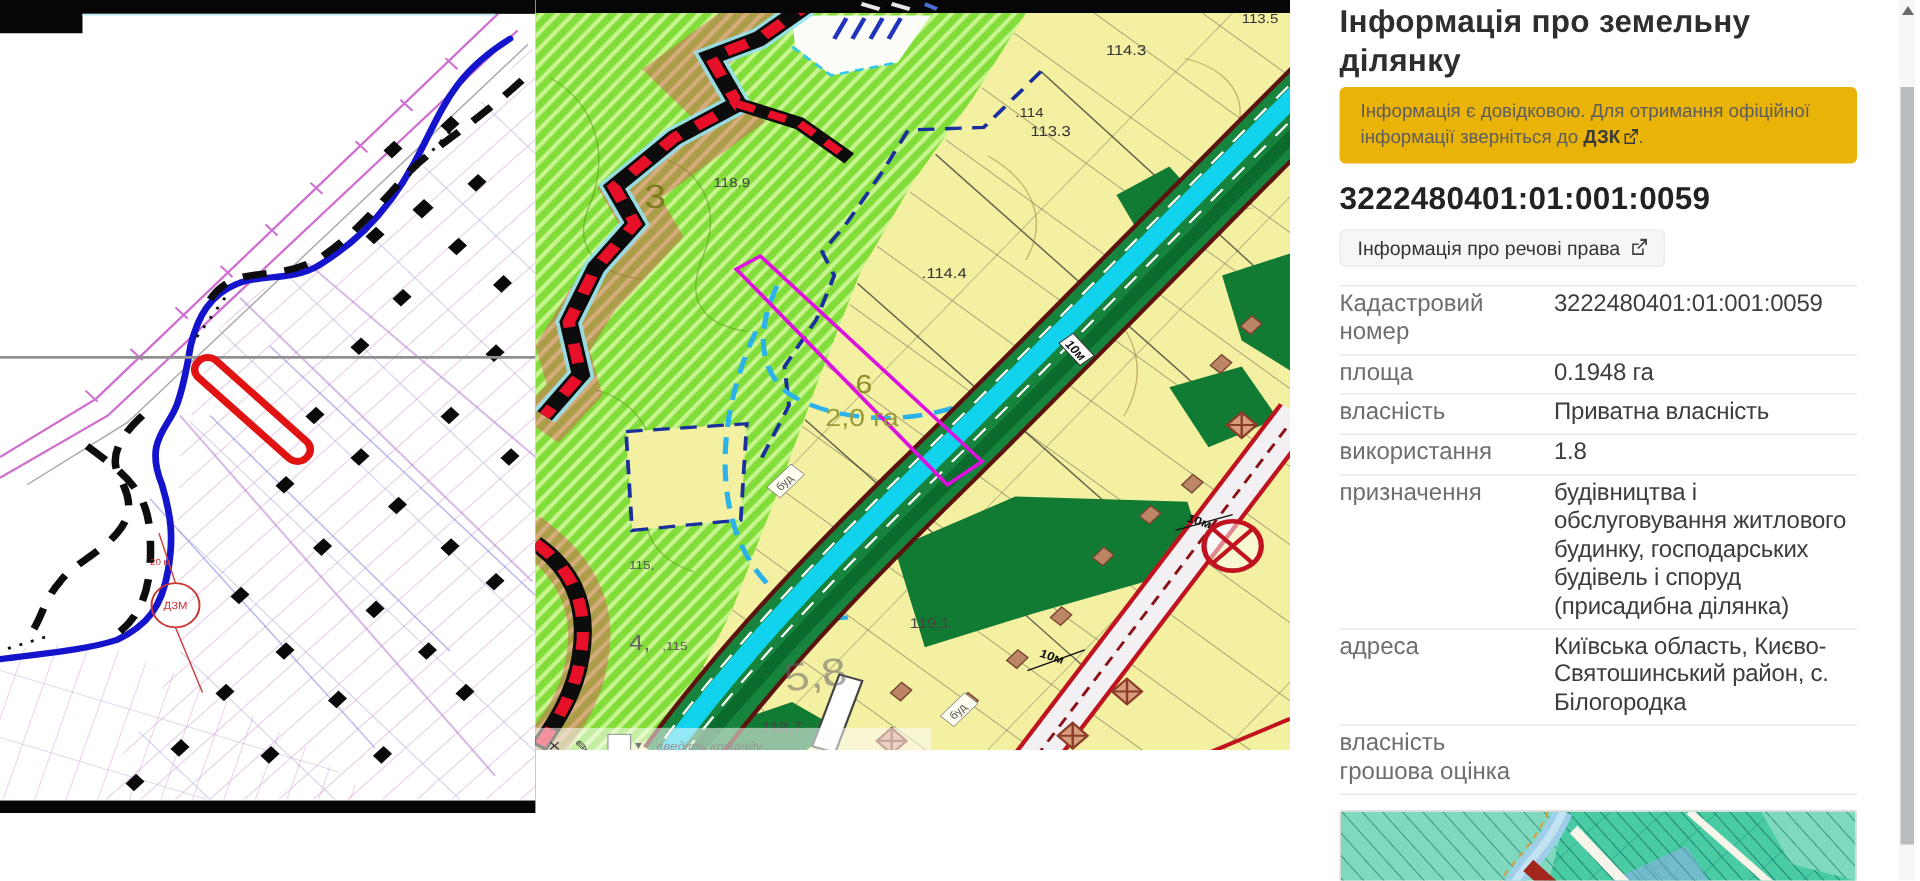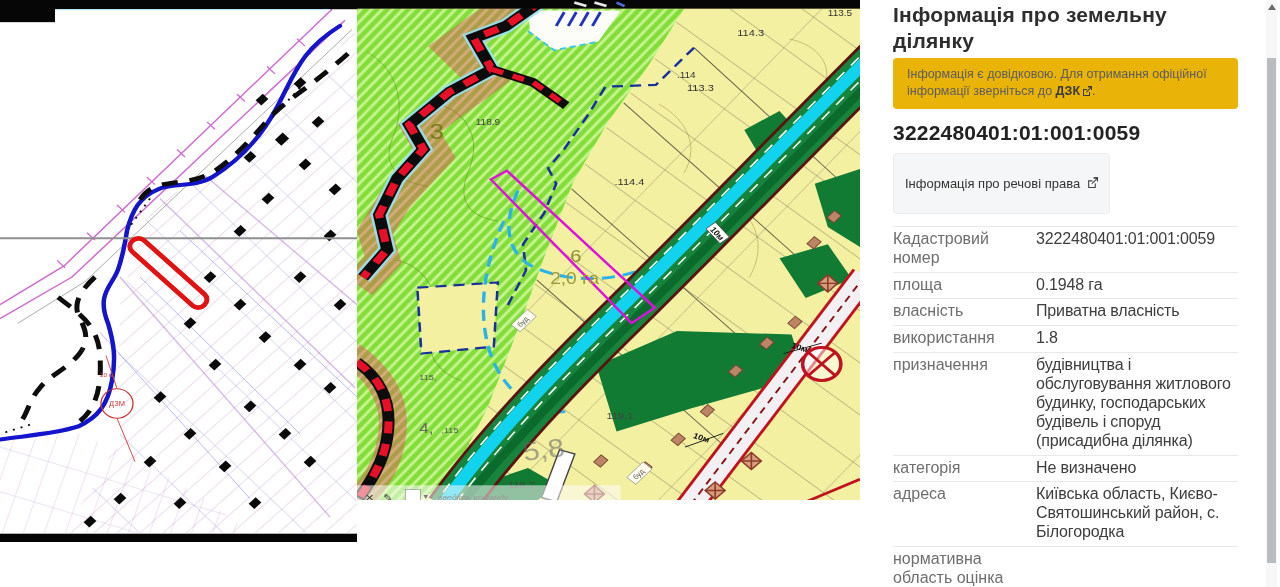--- a/index.html
+++ b/index.html
@@ -13,21 +13,21 @@
   .panel{position:absolute;left:860px;top:0;width:406px;height:587px;background:#fff;}
   .panel-inner{position:absolute;left:33px;top:0;width:345px;}
   .page-title{margin:0;padding-top:2px;font-size:21px;line-height:1.24;font-weight:700;color:#2e2e2e;letter-spacing:.2px;}
   .alert{margin-top:4px;background:#eab308;border-radius:4px;padding:8px 14px;
          font-size:12.5px;line-height:1.35;color:#5d5d5d;}
   .alert a{color:#3b3b3b;font-weight:700;text-decoration:none;cursor:pointer;}
   .ext-ic{display:inline-block;vertical-align:-1px;margin-left:2px;}
   .parcel-id{margin:12px 0 0 0;font-size:21px;font-weight:700;color:#222;letter-spacing:.2px;}
   .rights-btn{margin-top:8px;display:inline-flex;align-items:center;gap:7px;
       background:#f5f6f7;border:1px solid #ececec;border-radius:4px;
-      padding:22px 11px;font-size:13px;color:#333;font-family:inherit;cursor:pointer;}
+      padding:4px 11px;font-size:13px;color:#333;font-family:inherit;cursor:pointer;}
   .details{margin-top:12px;border-top:1px solid #e9e9e9;}
   .drow{display:flex;padding:3px 0 4px 0;border-bottom:1px solid #e9e9e9;
         font-size:16px;line-height:1.18;}
   .dlbl{width:143px;flex:0 0 143px;color:#6e6e6e;padding-right:8px;box-sizing:border-box;}
   .dval{flex:1;color:#3d3d3d;letter-spacing:-0.15px;}
   .minimap{margin-top:10px;width:343px;height:200px;border:1px solid #dcdcdc;
            border-radius:2px;overflow:hidden;background:#f2eee1;}
   .minimap svg{display:block;}
   
   .scrollbar{position:absolute;left:1266px;top:0;width:11px;height:587px;background:#f7f7f7;}
@@ -377,29 +377,25 @@
         </div>
         <div class="drow">
           <div class="dlbl">використання</div>
           <div class="dval">1.8</div>
         </div>
         <div class="drow">
           <div class="dlbl">призначення</div>
           <div class="dval">будівництва і обслуговування житлового будинку, господарських будівель і споруд (присадибна ділянка)</div>
         </div>
         <div class="drow">
-          <div class="dlbl">категорія</div>
-          <div class="dval">Не визначено</div>
-        </div>
-        <div class="drow">
           <div class="dlbl">адреса</div>
           <div class="dval">Київська область, Києво-Святошинський район, с. Білогородка</div>
         </div>
         <div class="drow">
-          <div class="dlbl">нормативна область оцінка</div>
+          <div class="dlbl">власність грошова оцінка</div>
         </div>
       </div>
 
       
       <div class="minimap">
         <svg width="343" height="200" viewBox="0 0 343 200">
           <defs>
             <pattern id="pTeal" width="8" height="24" patternUnits="userSpaceOnUse" patternTransform="rotate(-42)">
               <rect width="8" height="24" fill="#49cba4"></rect>
               <line x1="0" y1="0" x2="0" y2="24" stroke="#116c5e" stroke-width="1"></line>

